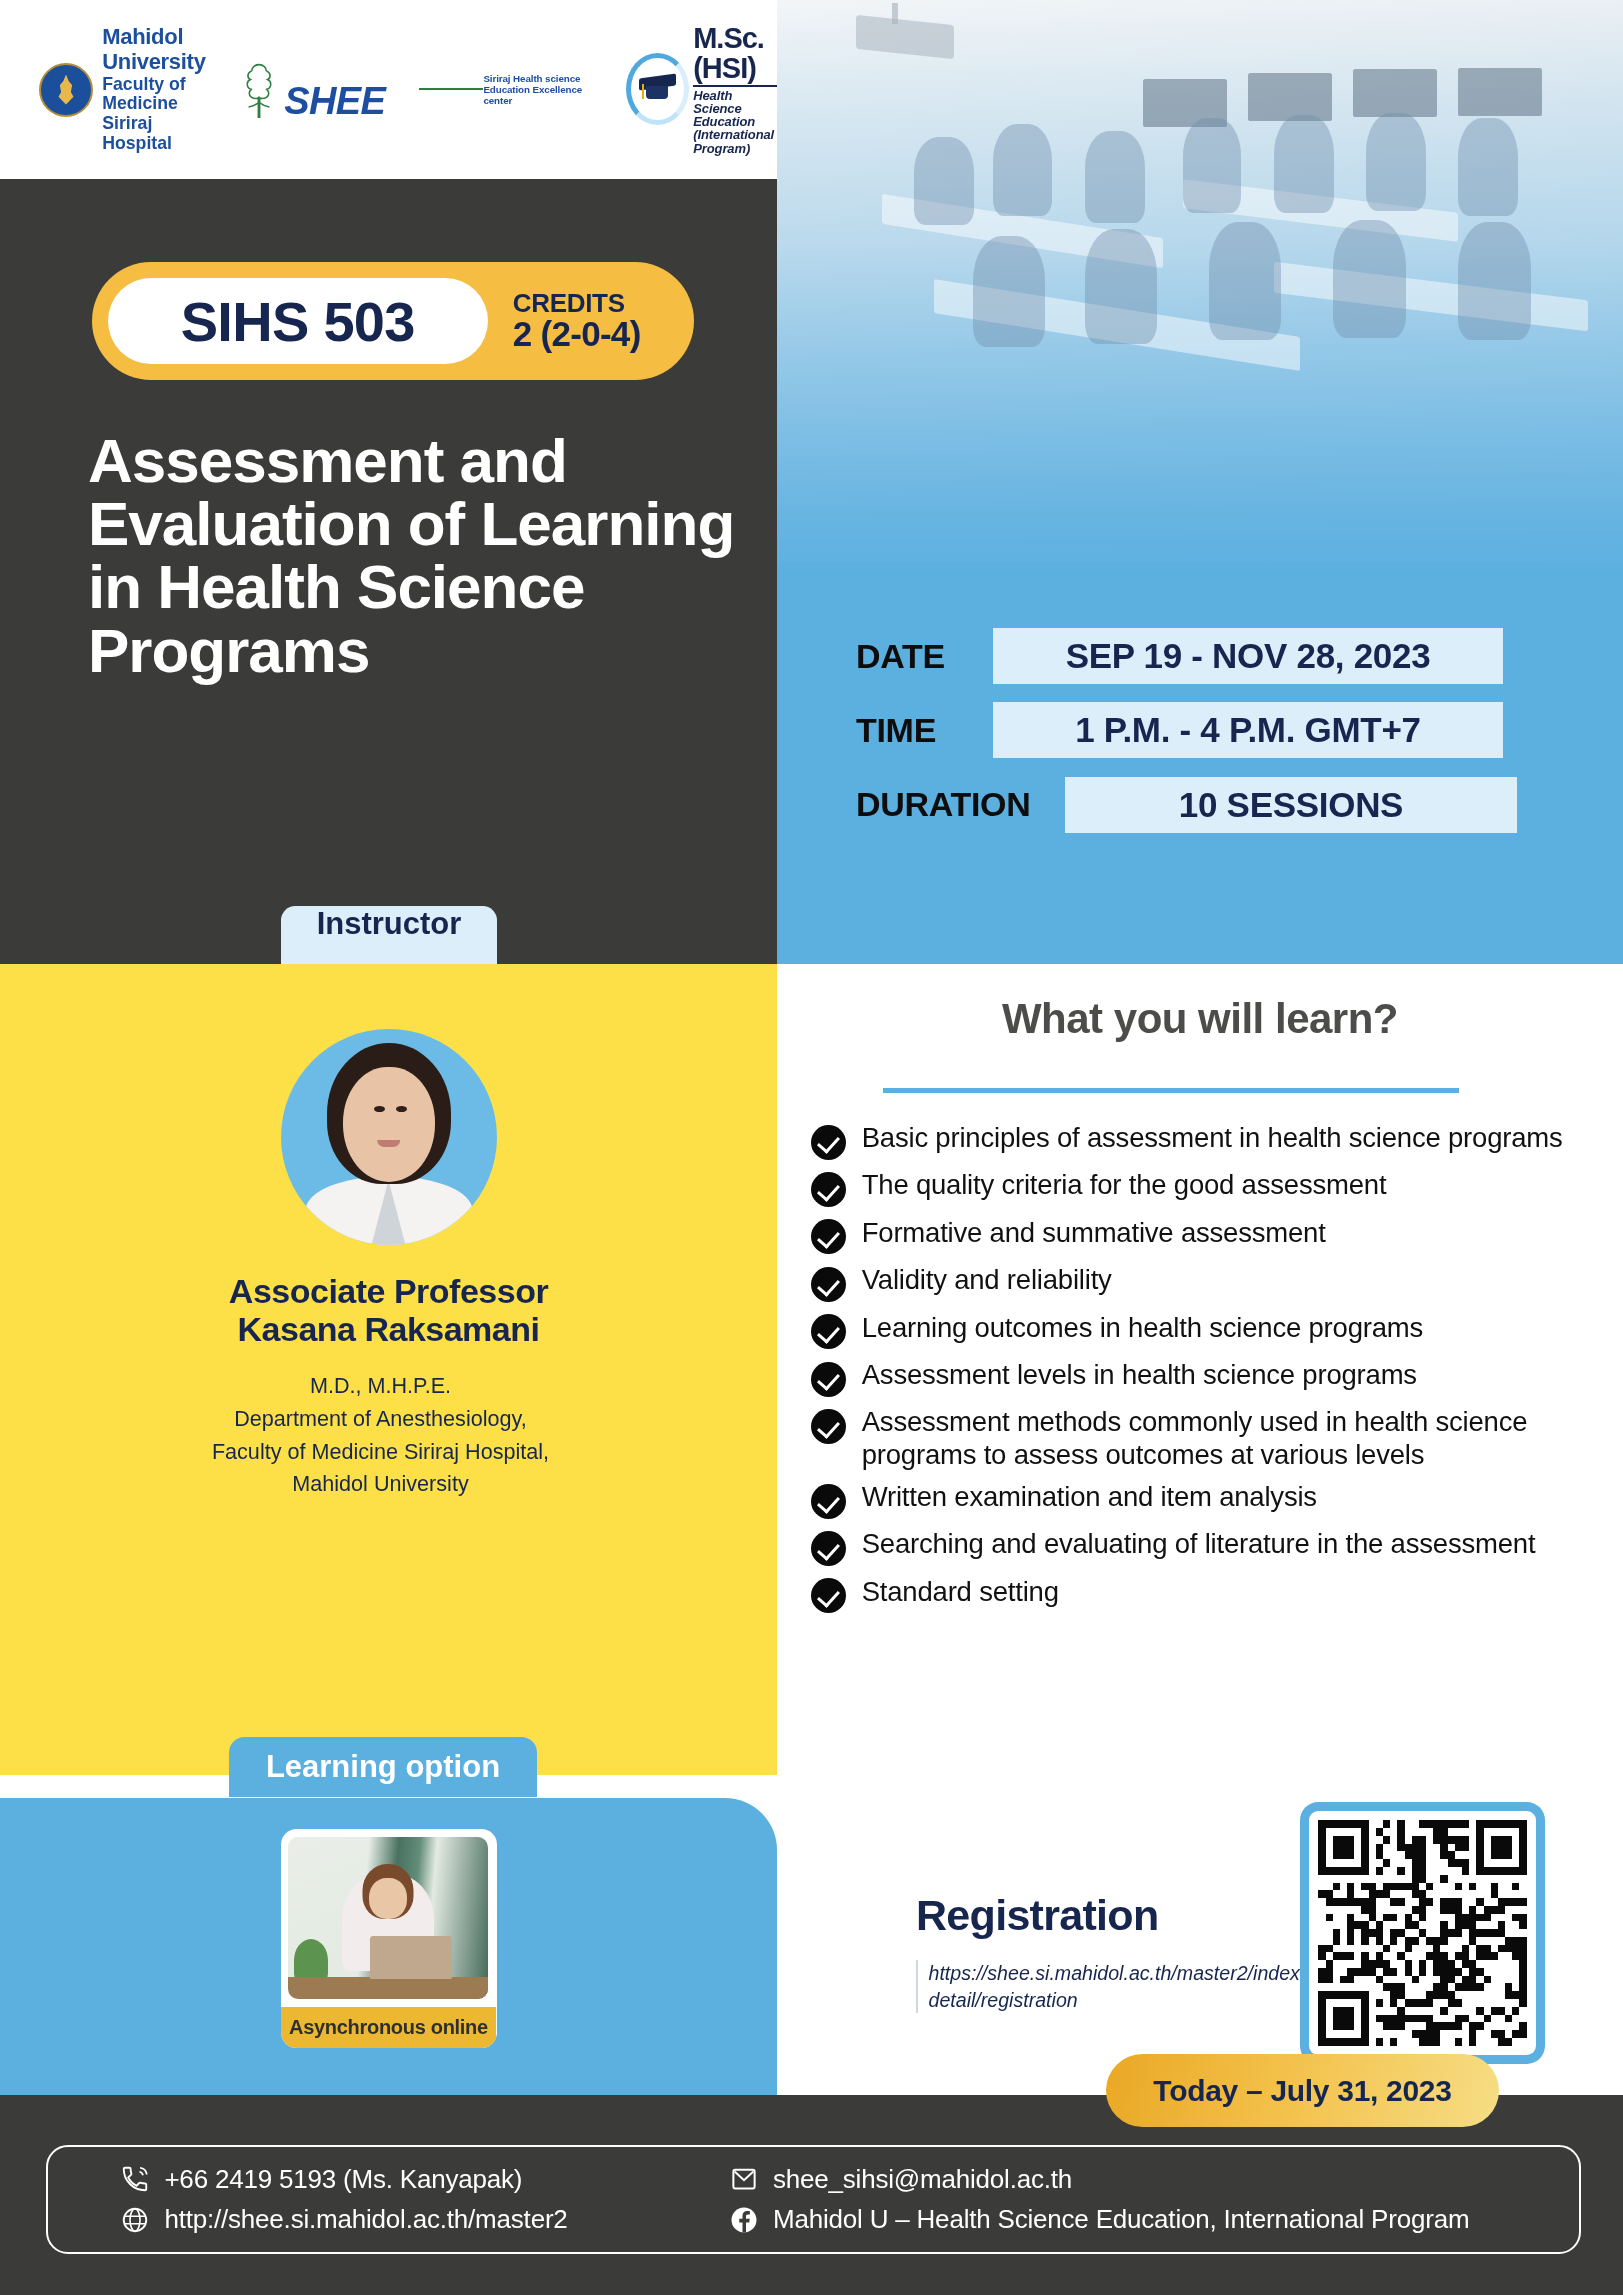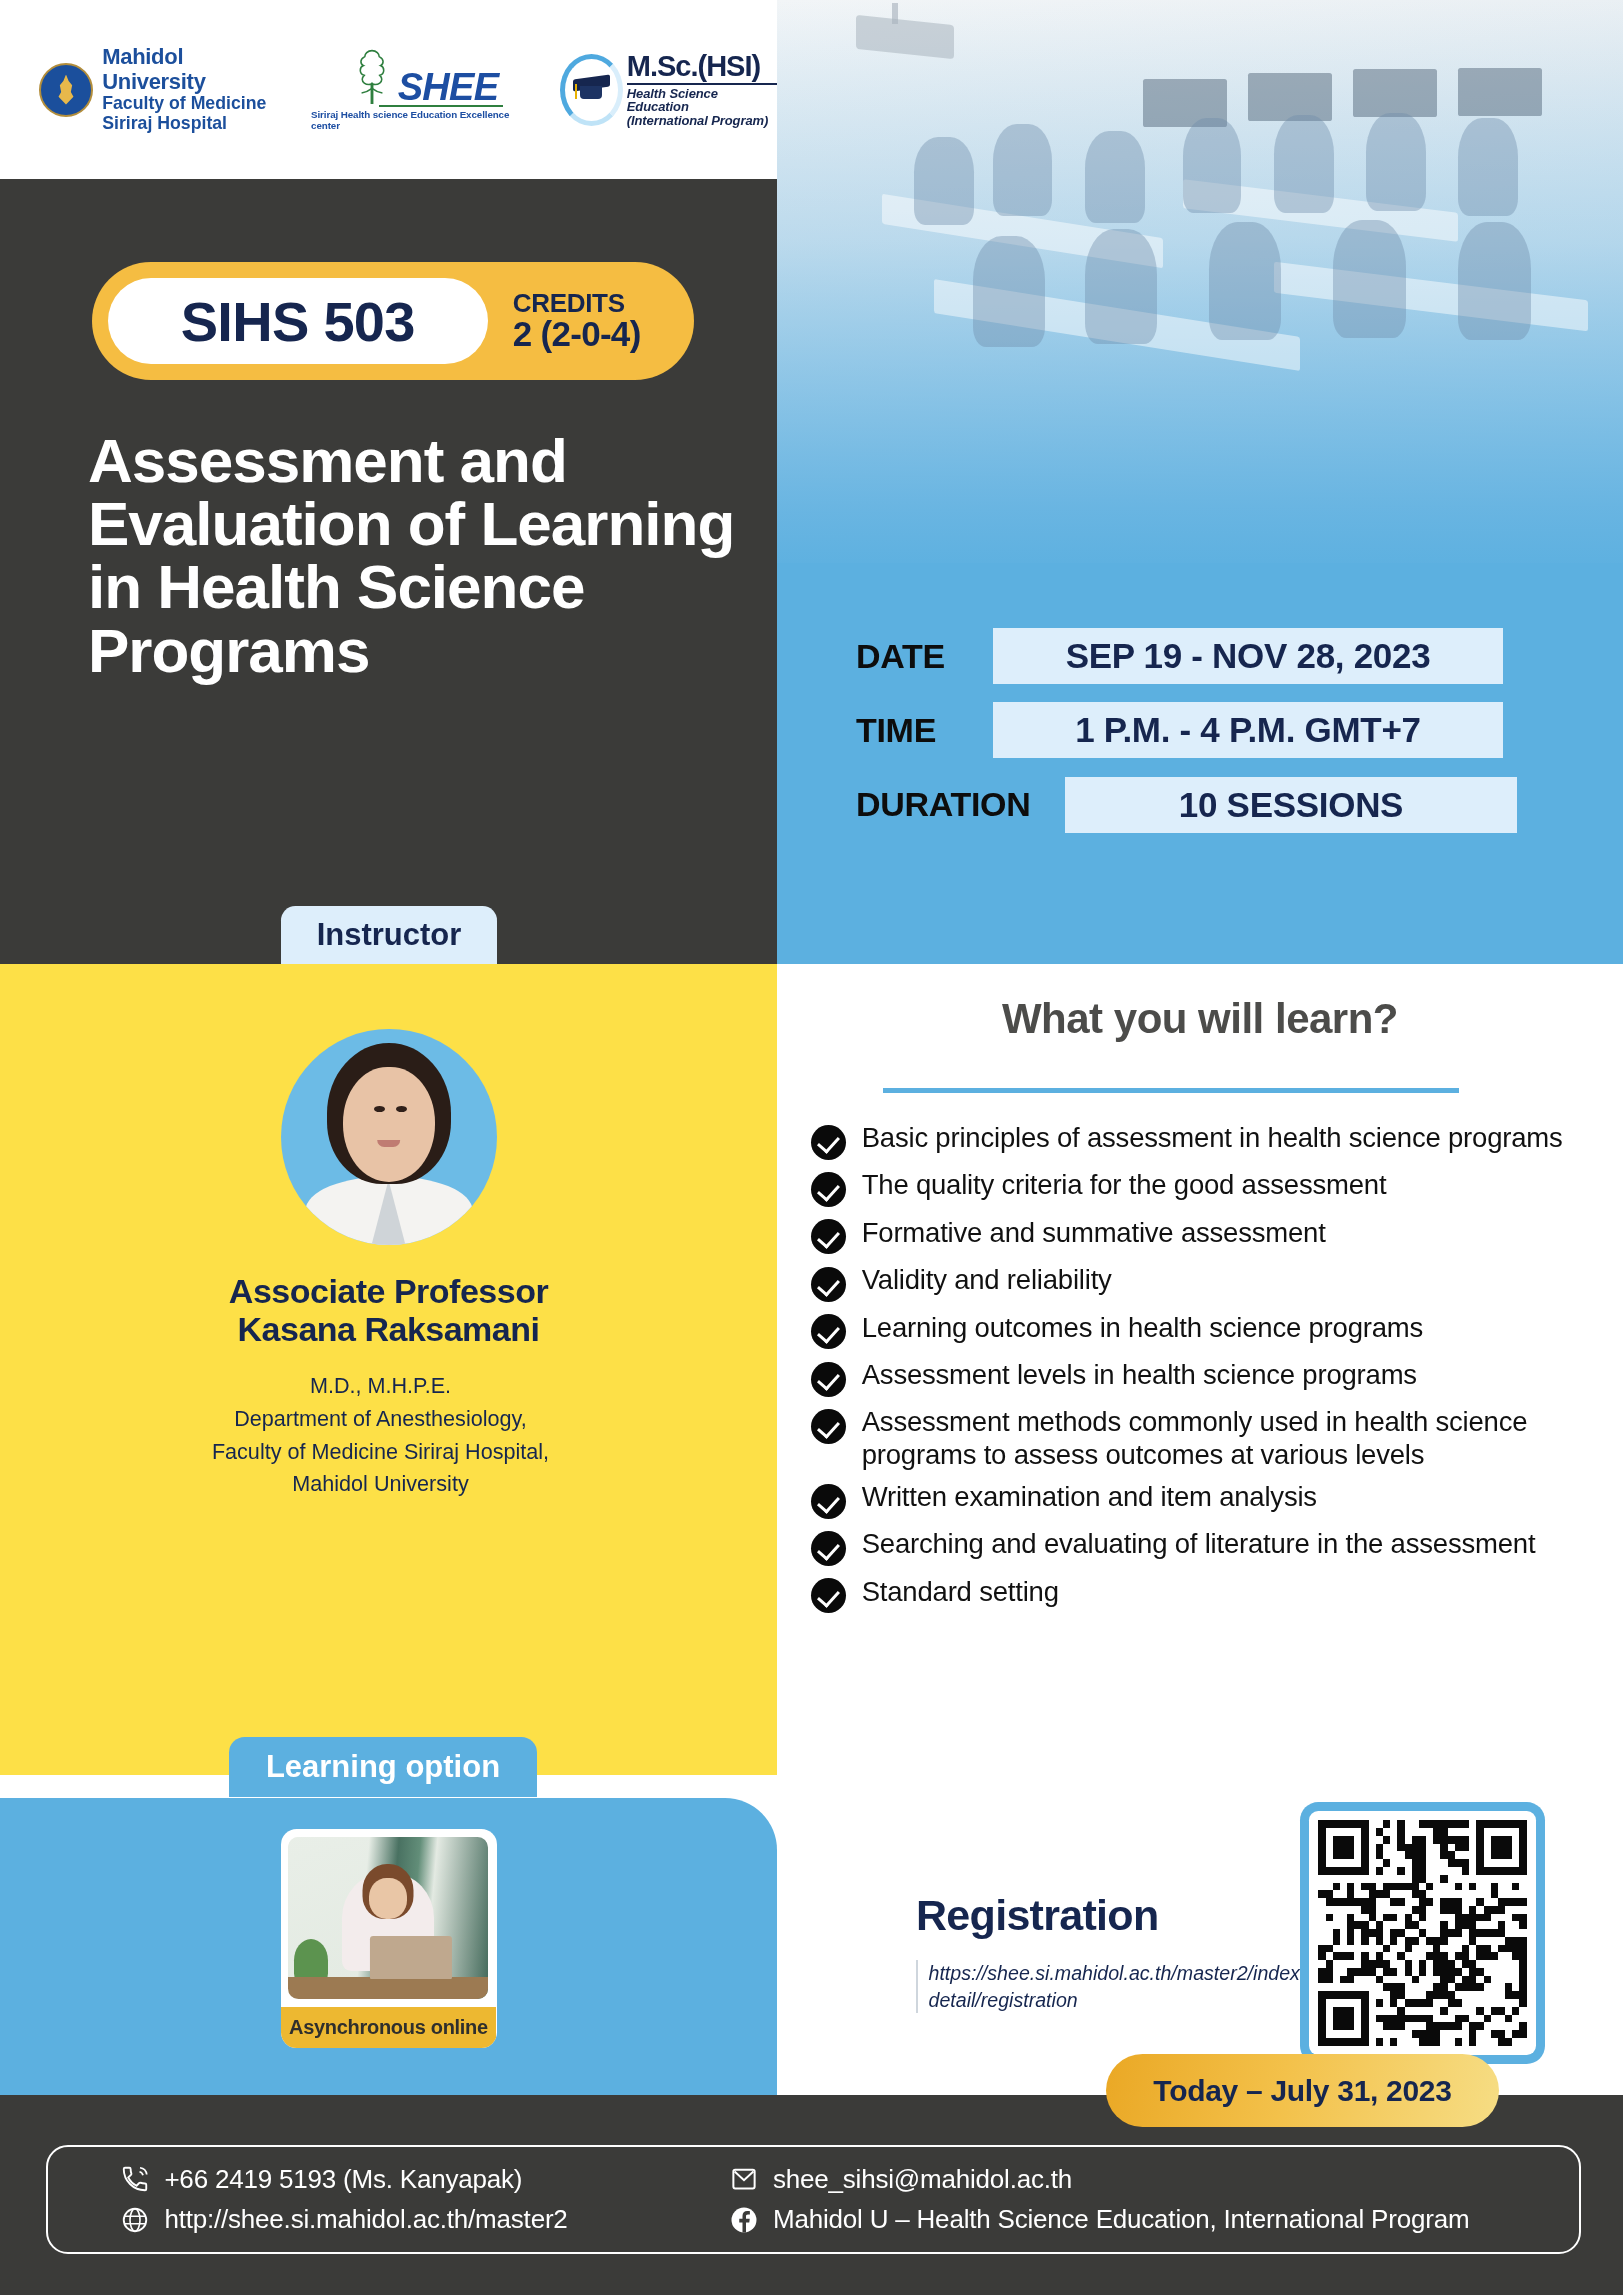--- a/index.html
+++ b/index.html
@@ -19,21 +19,21 @@
   .mu-seal{width:54px;height:54px;border-radius:50%;background:#1b4f9c;
     border:2.6px solid #b38e3c;position:relative;flex:none;box-sizing:border-box;}
   .mu-seal::after{content:"";position:absolute;left:50%;top:50%;transform:translate(-50%,-50%);
     width:22px;height:30px;background:#e8b84b;
     clip-path:polygon(50% 0,62% 22%,78% 36%,72% 58%,84% 74%,50% 100%,16% 74%,28% 58%,22% 36%,38% 22%);}
   .mu-text{line-height:1.12;color:#1c4f9c;}
   .mu-text .l1{font-size:22px;font-weight:bold;letter-spacing:-0.3px;}
   .mu-text .l2{font-size:17.7px;font-weight:600;}
   .mu-text .l3{font-size:17.7px;font-weight:600;}
 
-  .logo-shee{display:flex;flex-direction:column;align-items:center;}
+  .logo-shee{display:flex;flex-direction:row;align-items:center;}
   .shee-row{display:flex;align-items:flex-end;gap:2.6px;}
   .shee-tree{width:46px;height:56px;}
   .shee-word{font-size:38px;font-weight:bold;font-style:italic;color:#1d4ea2;letter-spacing:-0.7px;
     line-height:.82;}
   .shee-rule{width:124px;height:2.6px;background:#2f7f3f;margin:1.3px 0 2px 34px;}
   .shee-sub{font-size:9.8px;color:#1d4ea2;font-weight:600;letter-spacing:-0.1px;}
 
   .logo-msc{display:flex;align-items:center;gap:3.9px;}
   .msc-ring{width:63px;height:72px;border-radius:50%;
     border:5.9px solid #4fa9df;border-right-color:#d9eefb;border-bottom-color:#bfe3f7;
@@ -72,21 +72,21 @@
   .badge-code{font-size:56px;font-weight:bold;color:#16264f;letter-spacing:-0.7px;}
   .badge-credits{margin-left:25px;line-height:1.02;color:#16264f;}
   .badge-credits .cl{font-size:26px;font-weight:bold;letter-spacing:-0.3px;}
   .badge-credits .cv{font-size:35px;font-weight:bold;letter-spacing:-0.7px;}
 
   .course-title{position:absolute;left:88px;top:429px;width:654px;
     font-size:62px;line-height:1.02;font-weight:bold;color:#fff;letter-spacing:-1px;}
 
   
   .tab-instructor{position:absolute;left:281px;top:906px;width:216px;height:58px;
-    background:#ddeefb;border-radius:14.4px 14.4px 0 0;display:flex;align-items:center;justify-content:center;}
+    background:#ddeefb;border-radius:14.4px 14.4px 0 0;display:flex;justify-content:center;}
   .tab-instructor span{font-size:31px;font-weight:bold;color:#16264f;}
 
   
   .info-panel{position:absolute;left:777px;top:563px;width:846px;height:401px;background:#5cb0e0;}
   .info-rows{position:absolute;left:79px;top:65px;width:707px;}
   .info-row{display:flex;align-items:center;margin-bottom:18.3px;}
   .info-label{font-size:34px;font-weight:bold;color:#0d0d0d;letter-spacing:-0.3px;}
   .info-label.w1{width:137px;}
   .info-value{background:#ddeefb;display:flex;align-items:center;justify-content:center;
     height:56px;font-size:35px;font-weight:bold;color:#16264f;letter-spacing:-0.3px;}

